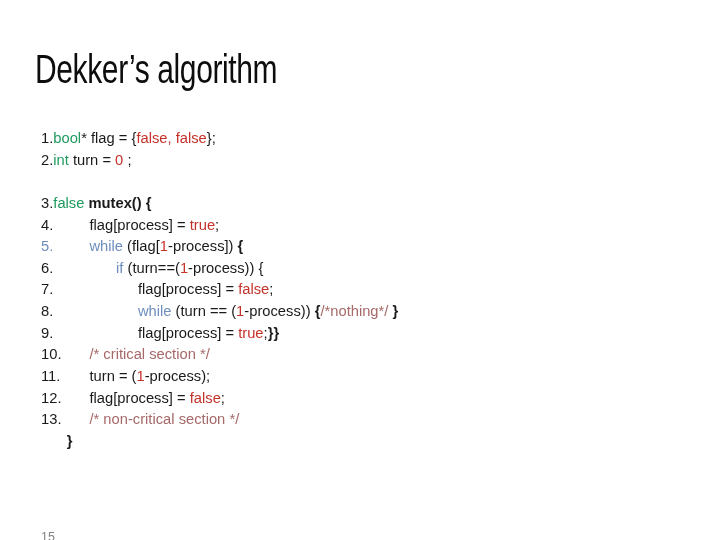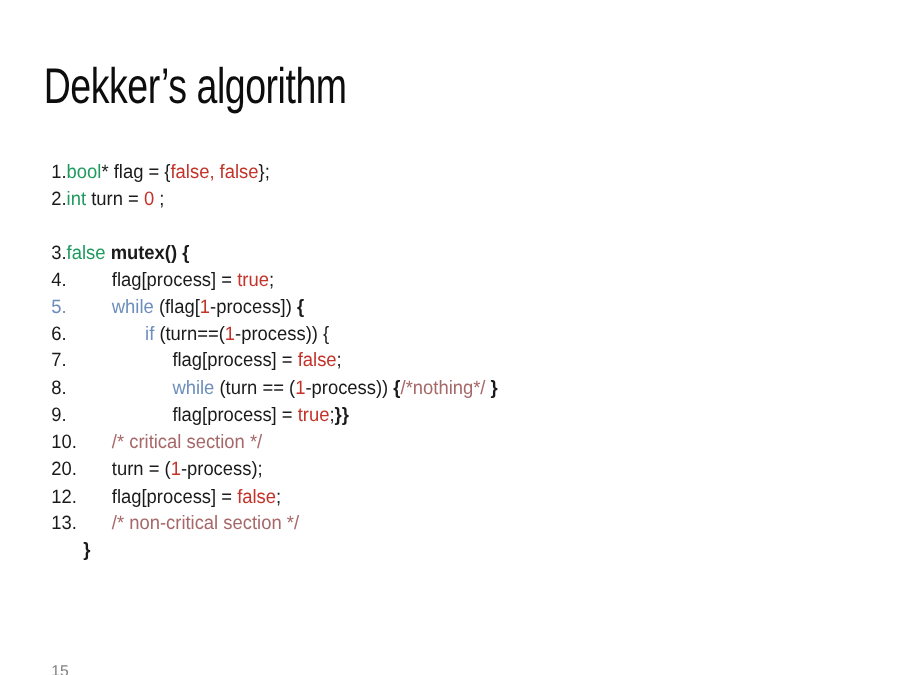--- a/index.html
+++ b/index.html
@@ -85,20 +85,20 @@
       <div class="code-line"><span class="num">2.</span><span class="body"><span class="tk">int</span><span class="tp"> turn = </span><span class="tr">0</span><span class="tp"> ;</span></span></div>
       <div class="code-line"><span class="body"></span></div>
       <div class="code-line"><span class="num">3.</span><span class="body"><span class="tk">false</span><span class="tp"> </span><span class="tB">mutex() {</span></span></div>
       <div class="code-line"><span class="num abs">4.</span><span class="body" style="margin-left: 51px;"><span class="tp">flag[process] = </span><span class="tr">true</span><span class="tp">;</span></span></div>
       <div class="code-line"><span class="num blue abs">5.</span><span class="body" style="margin-left: 51px;"><span class="tb">while</span><span class="tp"> (flag[</span><span class="tr">1</span><span class="tp">-process]) </span><span class="tB">{</span></span></div>
       <div class="code-line"><span class="num abs">6.</span><span class="body" style="margin-left: 79px;"><span class="tb">if</span><span class="tp"> (turn==(</span><span class="tr">1</span><span class="tp">-process)) {</span></span></div>
       <div class="code-line"><span class="num abs">7.</span><span class="body" style="margin-left: 102px;"><span class="tp">flag[process] = </span><span class="tr">false</span><span class="tp">;</span></span></div>
       <div class="code-line"><span class="num abs">8.</span><span class="body" style="margin-left: 102px;"><span class="tb">while</span><span class="tp"> (turn == (</span><span class="tr">1</span><span class="tp">-process)) </span><span class="tB">{</span><span class="tc">/*nothing*/</span><span class="tB"> }</span></span></div>
       <div class="code-line"><span class="num abs">9.</span><span class="body" style="margin-left: 102px;"><span class="tp">flag[process] = </span><span class="tr">true</span><span class="tp">;</span><span class="tB">}}</span></span></div>
       <div class="code-line"><span class="num abs">10.</span><span class="body" style="margin-left: 51px;"><span class="tc">/* critical section */</span></span></div>
-      <div class="code-line"><span class="num abs">20.</span><span class="body" style="margin-left: 51px;"><span class="tp">turn = (</span><span class="tr">1</span><span class="tp">-process);</span></span></div>
+      <div class="code-line"><span class="num abs">11.</span><span class="body" style="margin-left: 51px;"><span class="tp">turn = (</span><span class="tr">1</span><span class="tp">-process);</span></span></div>
       <div class="code-line"><span class="num abs">12.</span><span class="body" style="margin-left: 51px;"><span class="tp">flag[process] = </span><span class="tr">false</span><span class="tp">;</span></span></div>
       <div class="code-line"><span class="num abs">13.</span><span class="body" style="margin-left: 51px;"><span class="tc">/* non-critical section */</span></span></div>
       <div class="code-line"><span class="body" style="margin-left: 27px;"><span class="tB">}</span></span></div>
     </div>
 
   <div class="page-number">15</div>
 </div>
 
 </body></html>

